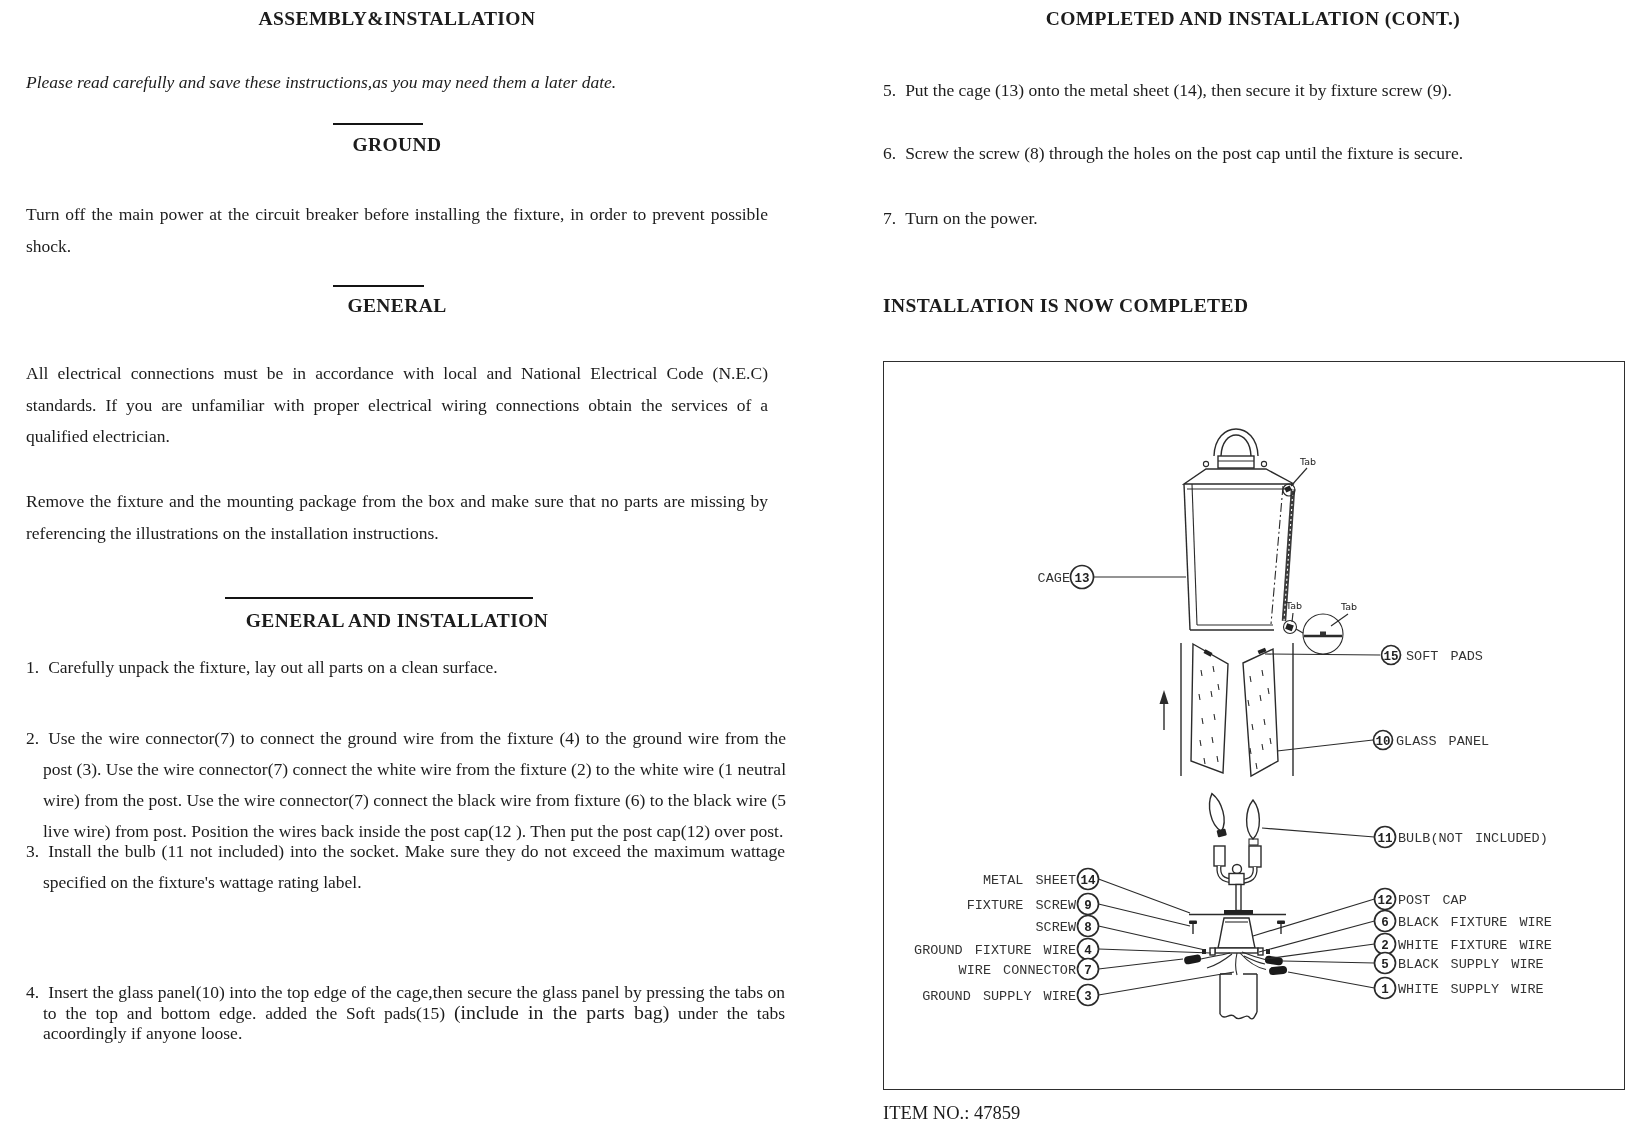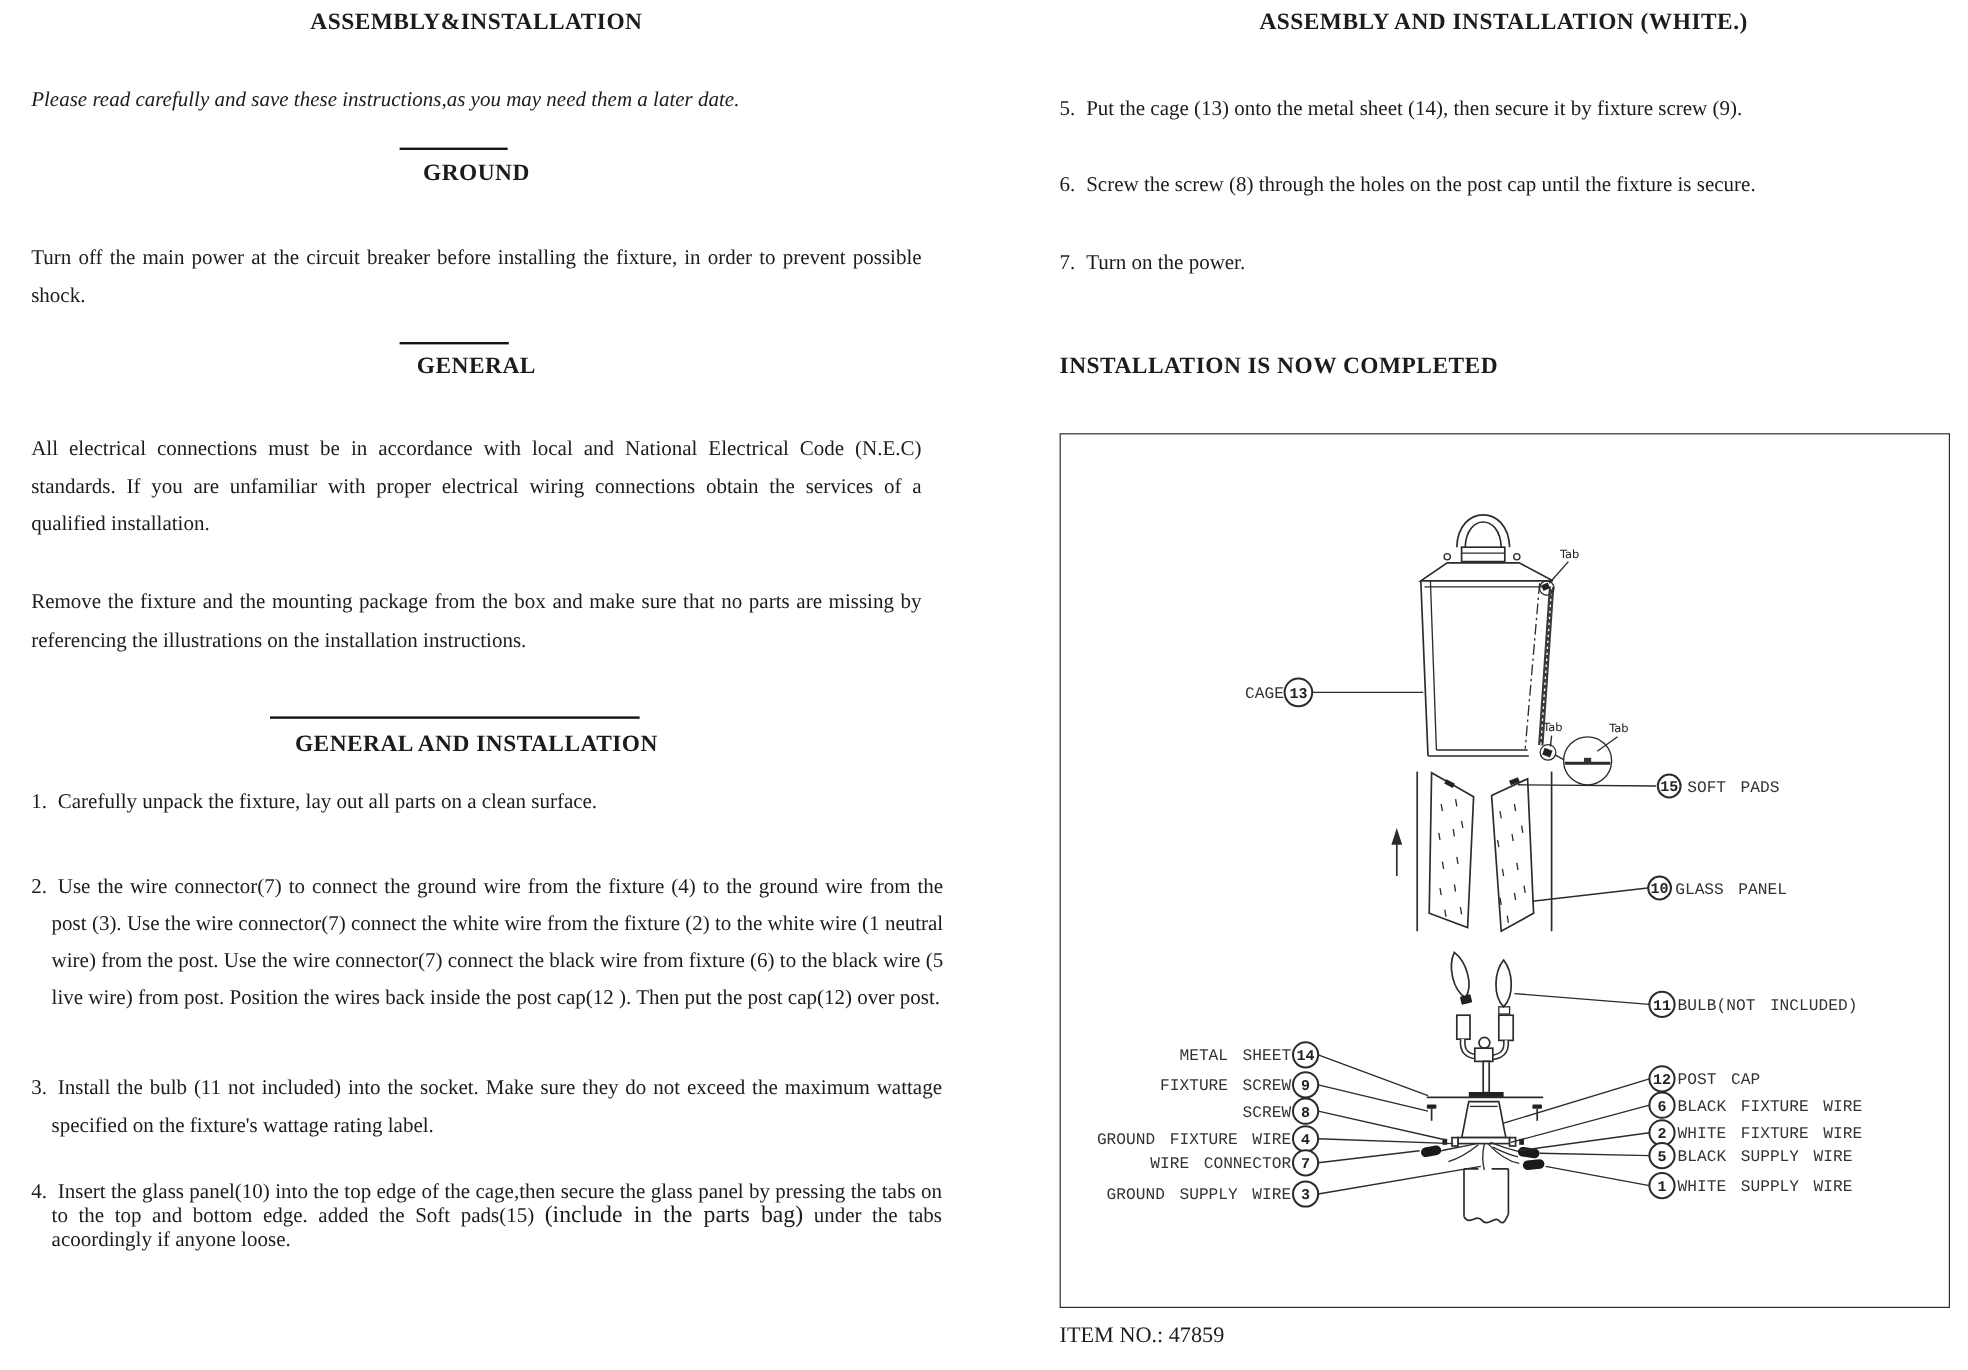--- a/index.html
+++ b/index.html
@@ -39,44 +39,44 @@
 <div class="abs intro italic" style="left:26px; top:72px; width:742px;">Please read carefully and save these instructions,as you may need them a later date.</div>
 
 <div class="abs rule" style="left:333px; top:123px; width:90px;"></div>
 <div class="abs heading center" style="left:26px; top:134px; width:742px;">GROUND</div>
 
 <div class="abs body-text" style="left:26px; top:199px; width:742px;">Turn off the main power at the circuit breaker before installing the fixture, in order to prevent possible shock.</div>
 
 <div class="abs rule" style="left:333px; top:285px; width:91px;"></div>
 <div class="abs heading center" style="left:26px; top:295px; width:742px;">GENERAL</div>
 
-<div class="abs body-text" style="left:26px; top:358px; width:742px;">All electrical connections must be in accordance with local and National Electrical Code (N.E.C) standards. If you are unfamiliar with proper electrical wiring connections obtain the services of a qualified installation.</div>
+<div class="abs body-text" style="left:26px; top:358px; width:742px;">All electrical connections must be in accordance with local and National Electrical Code (N.E.C) standards. If you are unfamiliar with proper electrical wiring connections obtain the services of a qualified electrician.</div>
 
 <div class="abs body-text" style="left:26px; top:486px; width:742px;">Remove the fixture and the mounting package from the box and make sure that no parts are missing by referencing the illustrations on the installation instructions.</div>
 
 <div class="abs rule" style="left:225px; top:597px; width:308px;"></div>
 <div class="abs heading center" style="left:26px; top:610px; width:742px;">GENERAL AND INSTALLATION</div>
 
 <div class="abs step" style="left:26px; top:652px; width:742px;">
   <span class="snum">1.</span><span>Carefully unpack the fixture, lay out all parts on a clean surface.</span>
 </div>
 
 <div class="abs step" style="left:26px; top:723px; width:743px;">
   <span class="snum">2.</span><span>Use the wire connector(7) to connect the ground wire from the fixture (4) to the ground wire from the post (3). Use the wire connector(7) connect the white wire from the fixture (2) to the white wire (1 neutral wire) from the post. Use the wire connector(7) connect the black wire from fixture (6) to the black wire (5 live wire) from post. Position the wires back inside the post cap(12 ). Then put the post cap(12) over post.</span>
 </div>
 
-<div class="abs step" style="left:26px; top:891px; width:742px;">
+<div class="abs step" style="left:26px; top:836px; width:742px;">
   <span class="snum">3.</span><span>Install the bulb (11 not included) into the socket. Make sure they do not exceed the maximum wattage specified on the fixture's wattage rating label.</span>
 </div>
 
 <div class="abs step step4" style="left:26px; top:982px; width:742px;">
   <span class="snum">4.</span><span>Insert the glass panel(10) into the top edge of the cage,then secure the glass panel by pressing the tabs on to the top and bottom edge. added the Soft pads(15) </span><span class="big-inline">(include in the parts bag)</span><span> under the tabs acoordingly if anyone loose.</span>
 </div>
 
-<div class="abs heading center" style="left:883px; top:8px; width:740px;">ASSEMBLY AND INSTALLATION (WHITE.)</div>
+<div class="abs heading center" style="left:883px; top:8px; width:740px;">COMPLETED AND INSTALLATION (CONT.)</div>
 
 <div class="abs step" style="left:883px; top:75px; width:700px; text-align:left;">
   <span class="snum">5.</span><span>Put the cage (13) onto the metal sheet (14), then secure it by fixture screw (9).</span>
 </div>
 
 <div class="abs step" style="left:883px; top:138px; width:700px; text-align:left;">
   <span class="snum">6.</span><span>Screw the screw (8) through the holes on the post cap until the fixture is secure.</span>
 </div>
 
 <div class="abs step" style="left:883px; top:203px; width:700px; text-align:left;">

